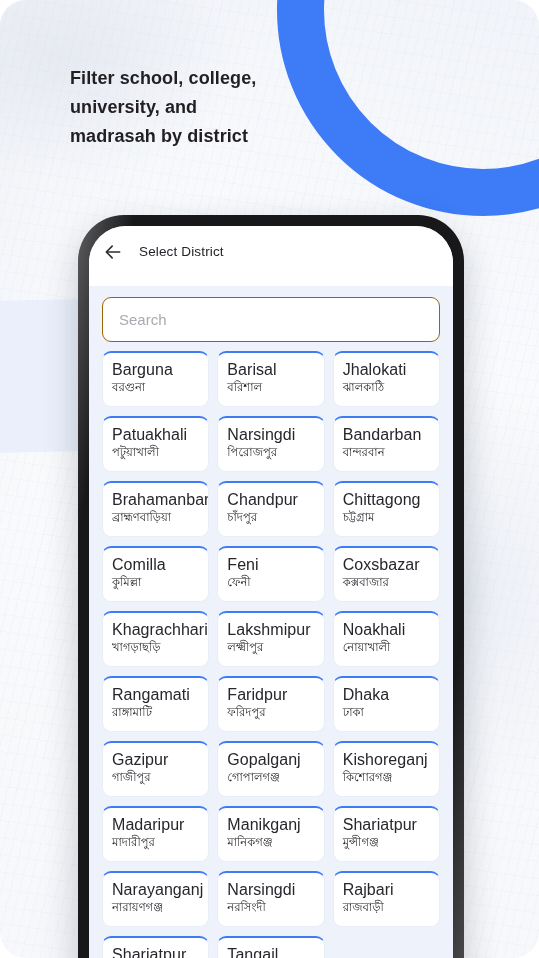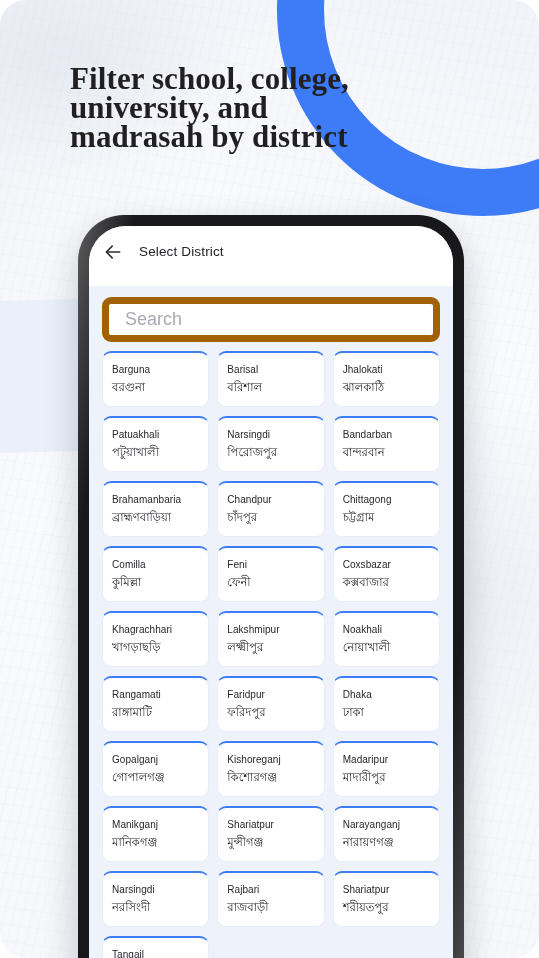--- a/index.html
+++ b/index.html
@@ -69,23 +69,23 @@
     border-radius: 6px;
     transform: rotate(-1.2deg);
   }
 
   
   #headline {
     position: absolute;
     left: 70px;
     top: 64px;
     width: 300px;
-    font-family: Liberation Serif, serif;
+    font-family: Liberation Sans, sans-serif;
     font-weight: 700;
-    font-size: 31px;
+    font-size: 18px;
     line-height: 29px;
     letter-spacing: .1px;
     color: #211f22;
     white-space: pre-line;
   }
 
   
   #phone {
     position: absolute;
     left: 78px;
@@ -139,26 +139,26 @@
   }
 
   
   #search-wrap {
     padding: 11px 13px 6px 13px;
   }
   #search-input {
     width: 100%;
     height: 45px;
     box-sizing: border-box;
-    border: 7px solid #a16207;
+    border: 1px solid #a16207;
     border-radius: 9px;
     background: #ffffff;
     padding: 0 16px;
     font-family: "Liberation Sans", sans-serif;
-    font-size: 18px;
+    font-size: 15px;
     color: #2b2b31;
     outline: none;
   }
   #search-input::placeholder { color: #a9aab2; }
 
   
   #district-grid {
     padding: 3px 13px 0 13px;
     display: grid;
     grid-template-columns: repeat(3, 1fr);
@@ -168,21 +168,21 @@
     background: #ffffff;
     border: 1px solid #e9edf6;
     border-top: 2.5px solid #3d7bf7;
     border-radius: 9px;
     height: 56px;
     box-sizing: border-box;
     padding: 9px 9px 0 9px;
     overflow: hidden;
   }
   .d-en {
-    font-size: 10px;
+    font-size: 16px;
     color: #26262c;
     line-height: 16px;
     letter-spacing: .05px;
     white-space: nowrap;
   }
   .d-bn {
     font-size: 11.5px;
     color: #26262c;
     line-height: 18px;
     white-space: nowrap;
@@ -283,20 +283,24 @@
           </div>
           <div class="district-card">
             <div class="d-en">Faridpur</div>
             <div class="d-bn">ফরিদপুর</div>
           </div>
           <div class="district-card">
             <div class="d-en">Dhaka</div>
             <div class="d-bn">ঢাকা</div>
           </div>
           <div class="district-card">
+            <div class="d-en">Gazipur</div>
+            <div class="d-bn">গাজীপুর</div>
+          </div>
+          <div class="district-card">
             <div class="d-en">Gopalganj</div>
             <div class="d-bn">গোপালগঞ্জ</div>
           </div>
           <div class="district-card">
             <div class="d-en">Kishoreganj</div>
             <div class="d-bn">কিশোরগঞ্জ</div>
           </div>
           <div class="district-card">
             <div class="d-en">Madaripur</div>
             <div class="d-bn">মাদারীপুর</div>

